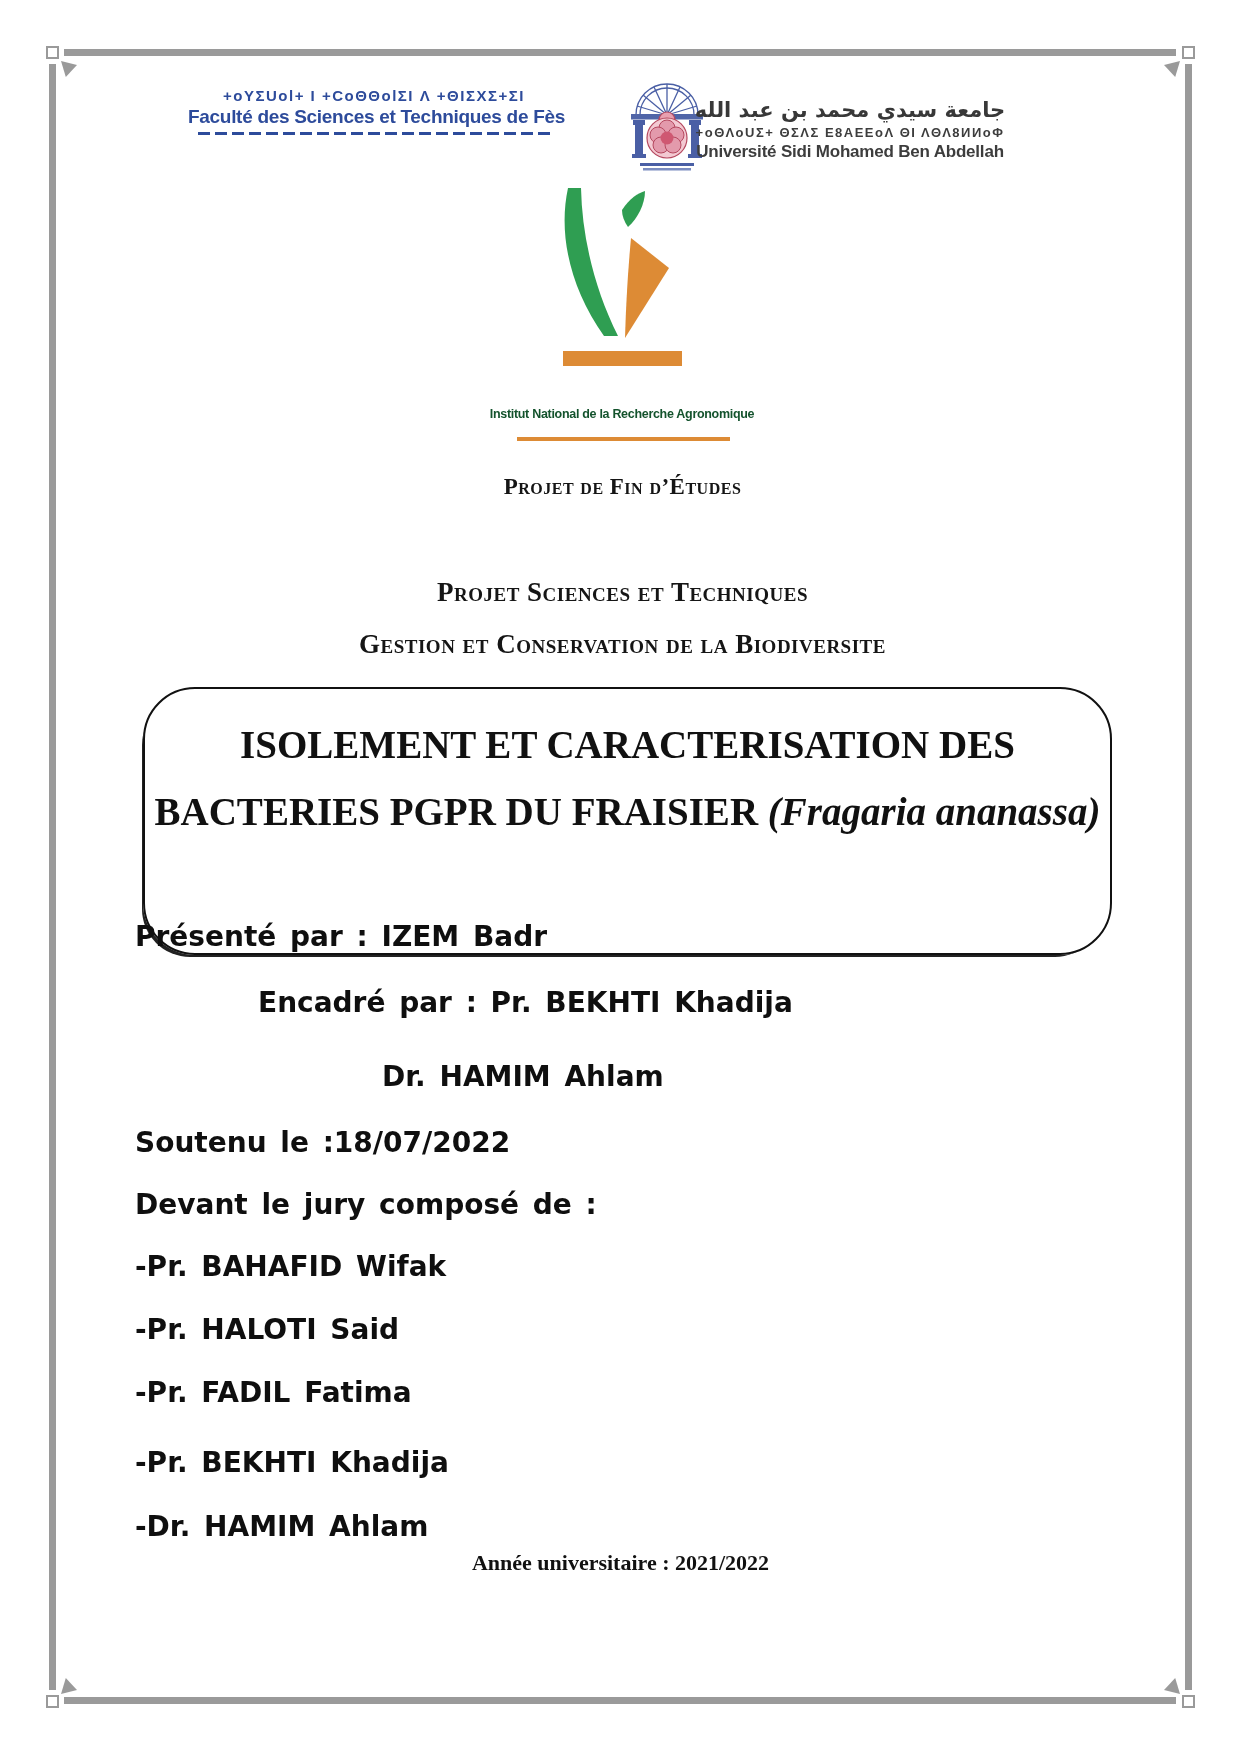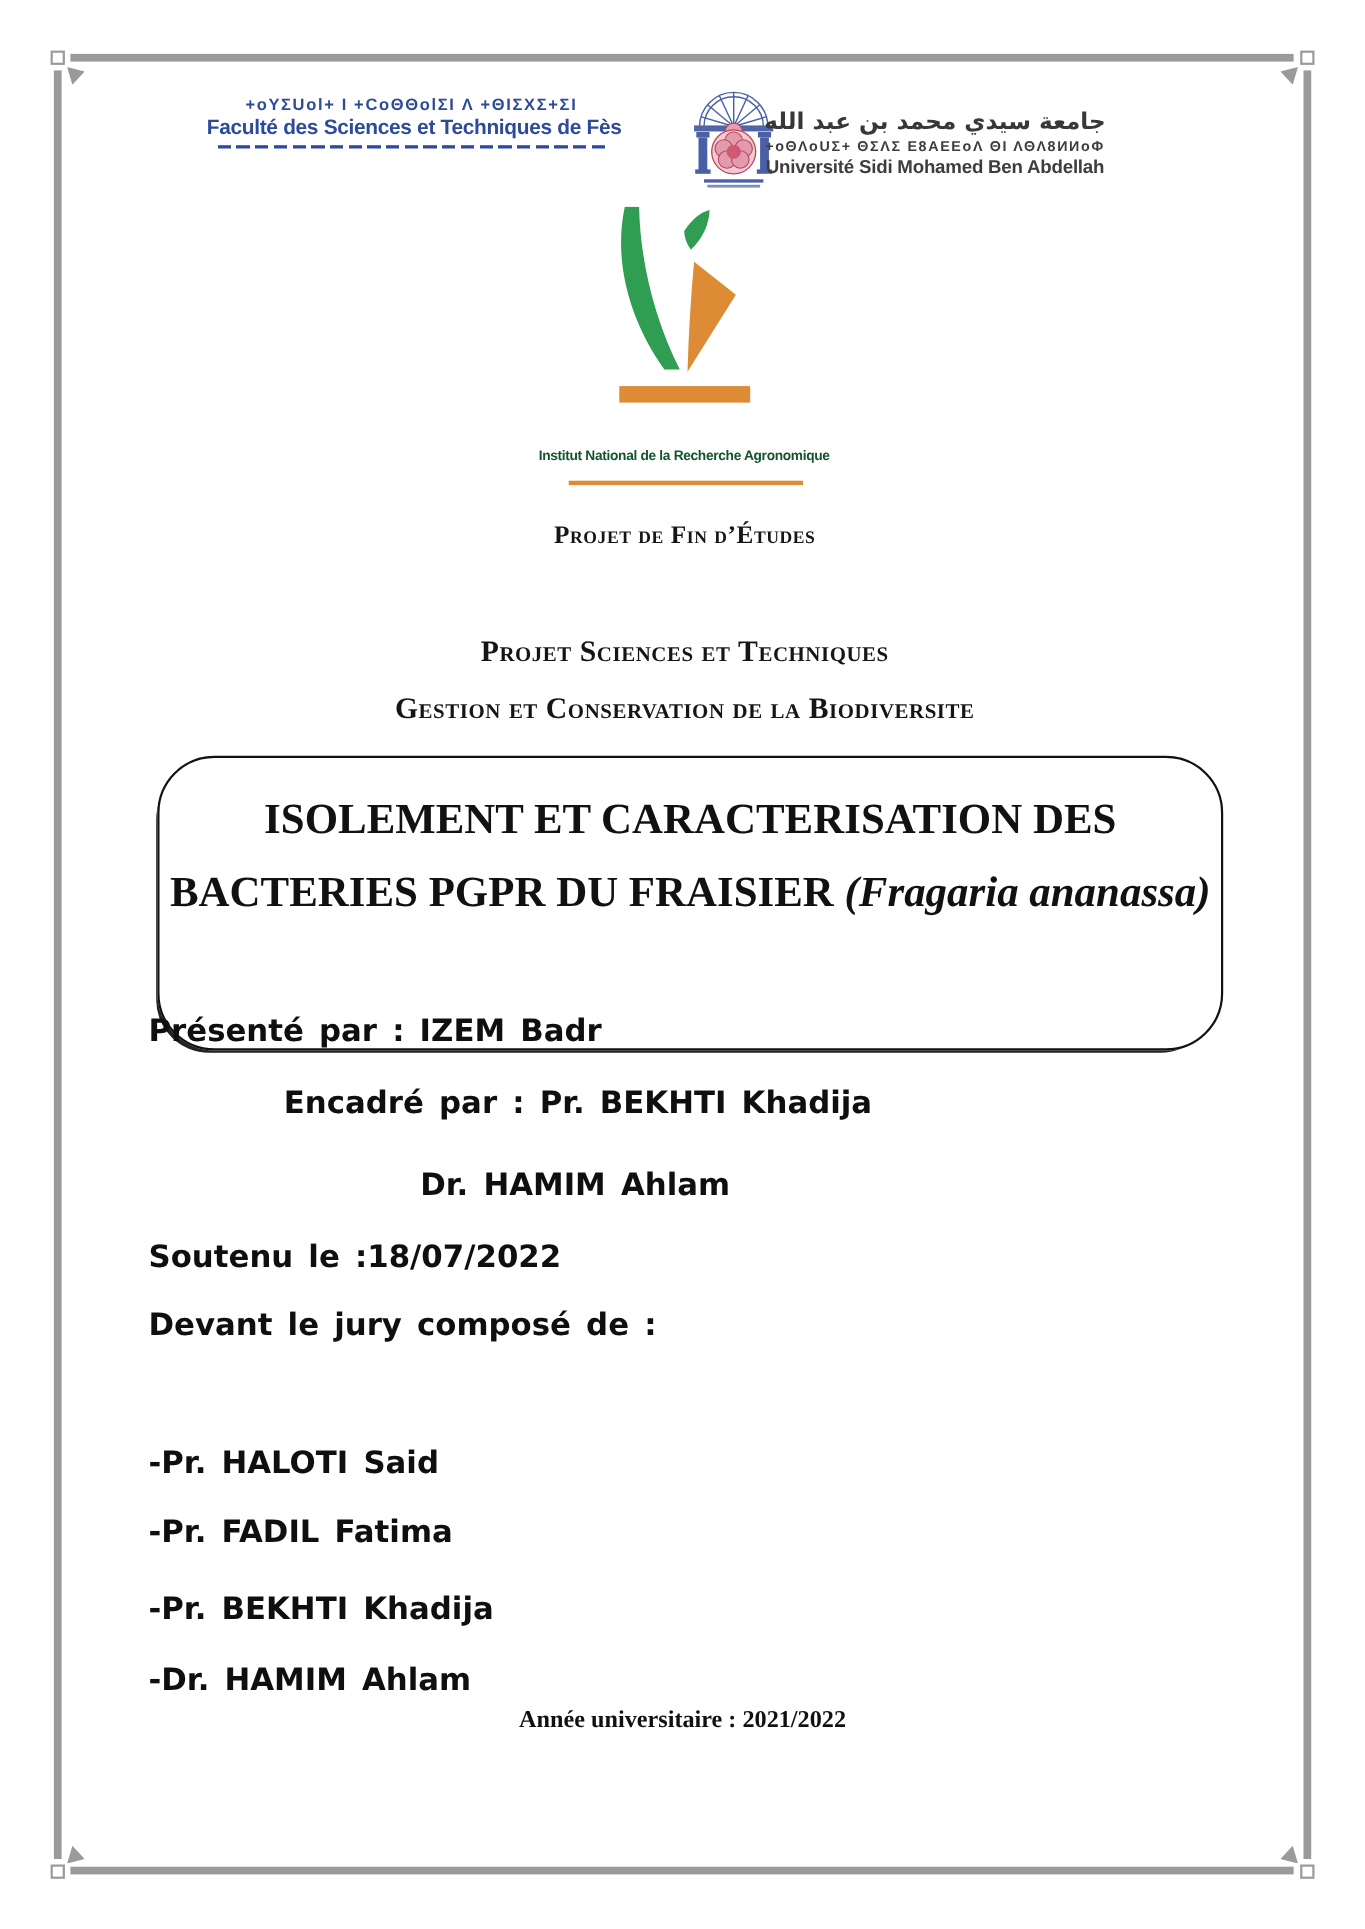--- a/index.html
+++ b/index.html
@@ -193,20 +193,21 @@
       <div>ISOLEMENT ET CARACTERISATION DES</div>
       <div><span>BACTERIES PGPR DU FRAISIER </span><span class="it">(Fragaria ananassa)</span></div>
     </div>
   </div>
 
   <div class="comic presented">Présenté par : IZEM Badr</div>
   <div class="comic supervised">Encadré par : Pr. BEKHTI Khadija</div>
   <div class="comic cosup">Dr. HAMIM Ahlam</div>
   <div class="comic defdate">Soutenu le :18/07/2022</div>
   <div class="comic juryhead">Devant le jury composé de :</div>
+  <div class="comic jury0">-Pr. BAHAFID Wifak</div>
   <div class="comic jury1">-Pr. HALOTI Said</div>
   <div class="comic jury2">-Pr. FADIL Fatima</div>
   <div class="comic jury3">-Pr. BEKHTI Khadija</div>
   <div class="comic jury4">-Dr. HAMIM Ahlam</div>
 
   <div class="year">Année universitaire : 2021/2022</div>
 
 </div>
 
 </body></html>

